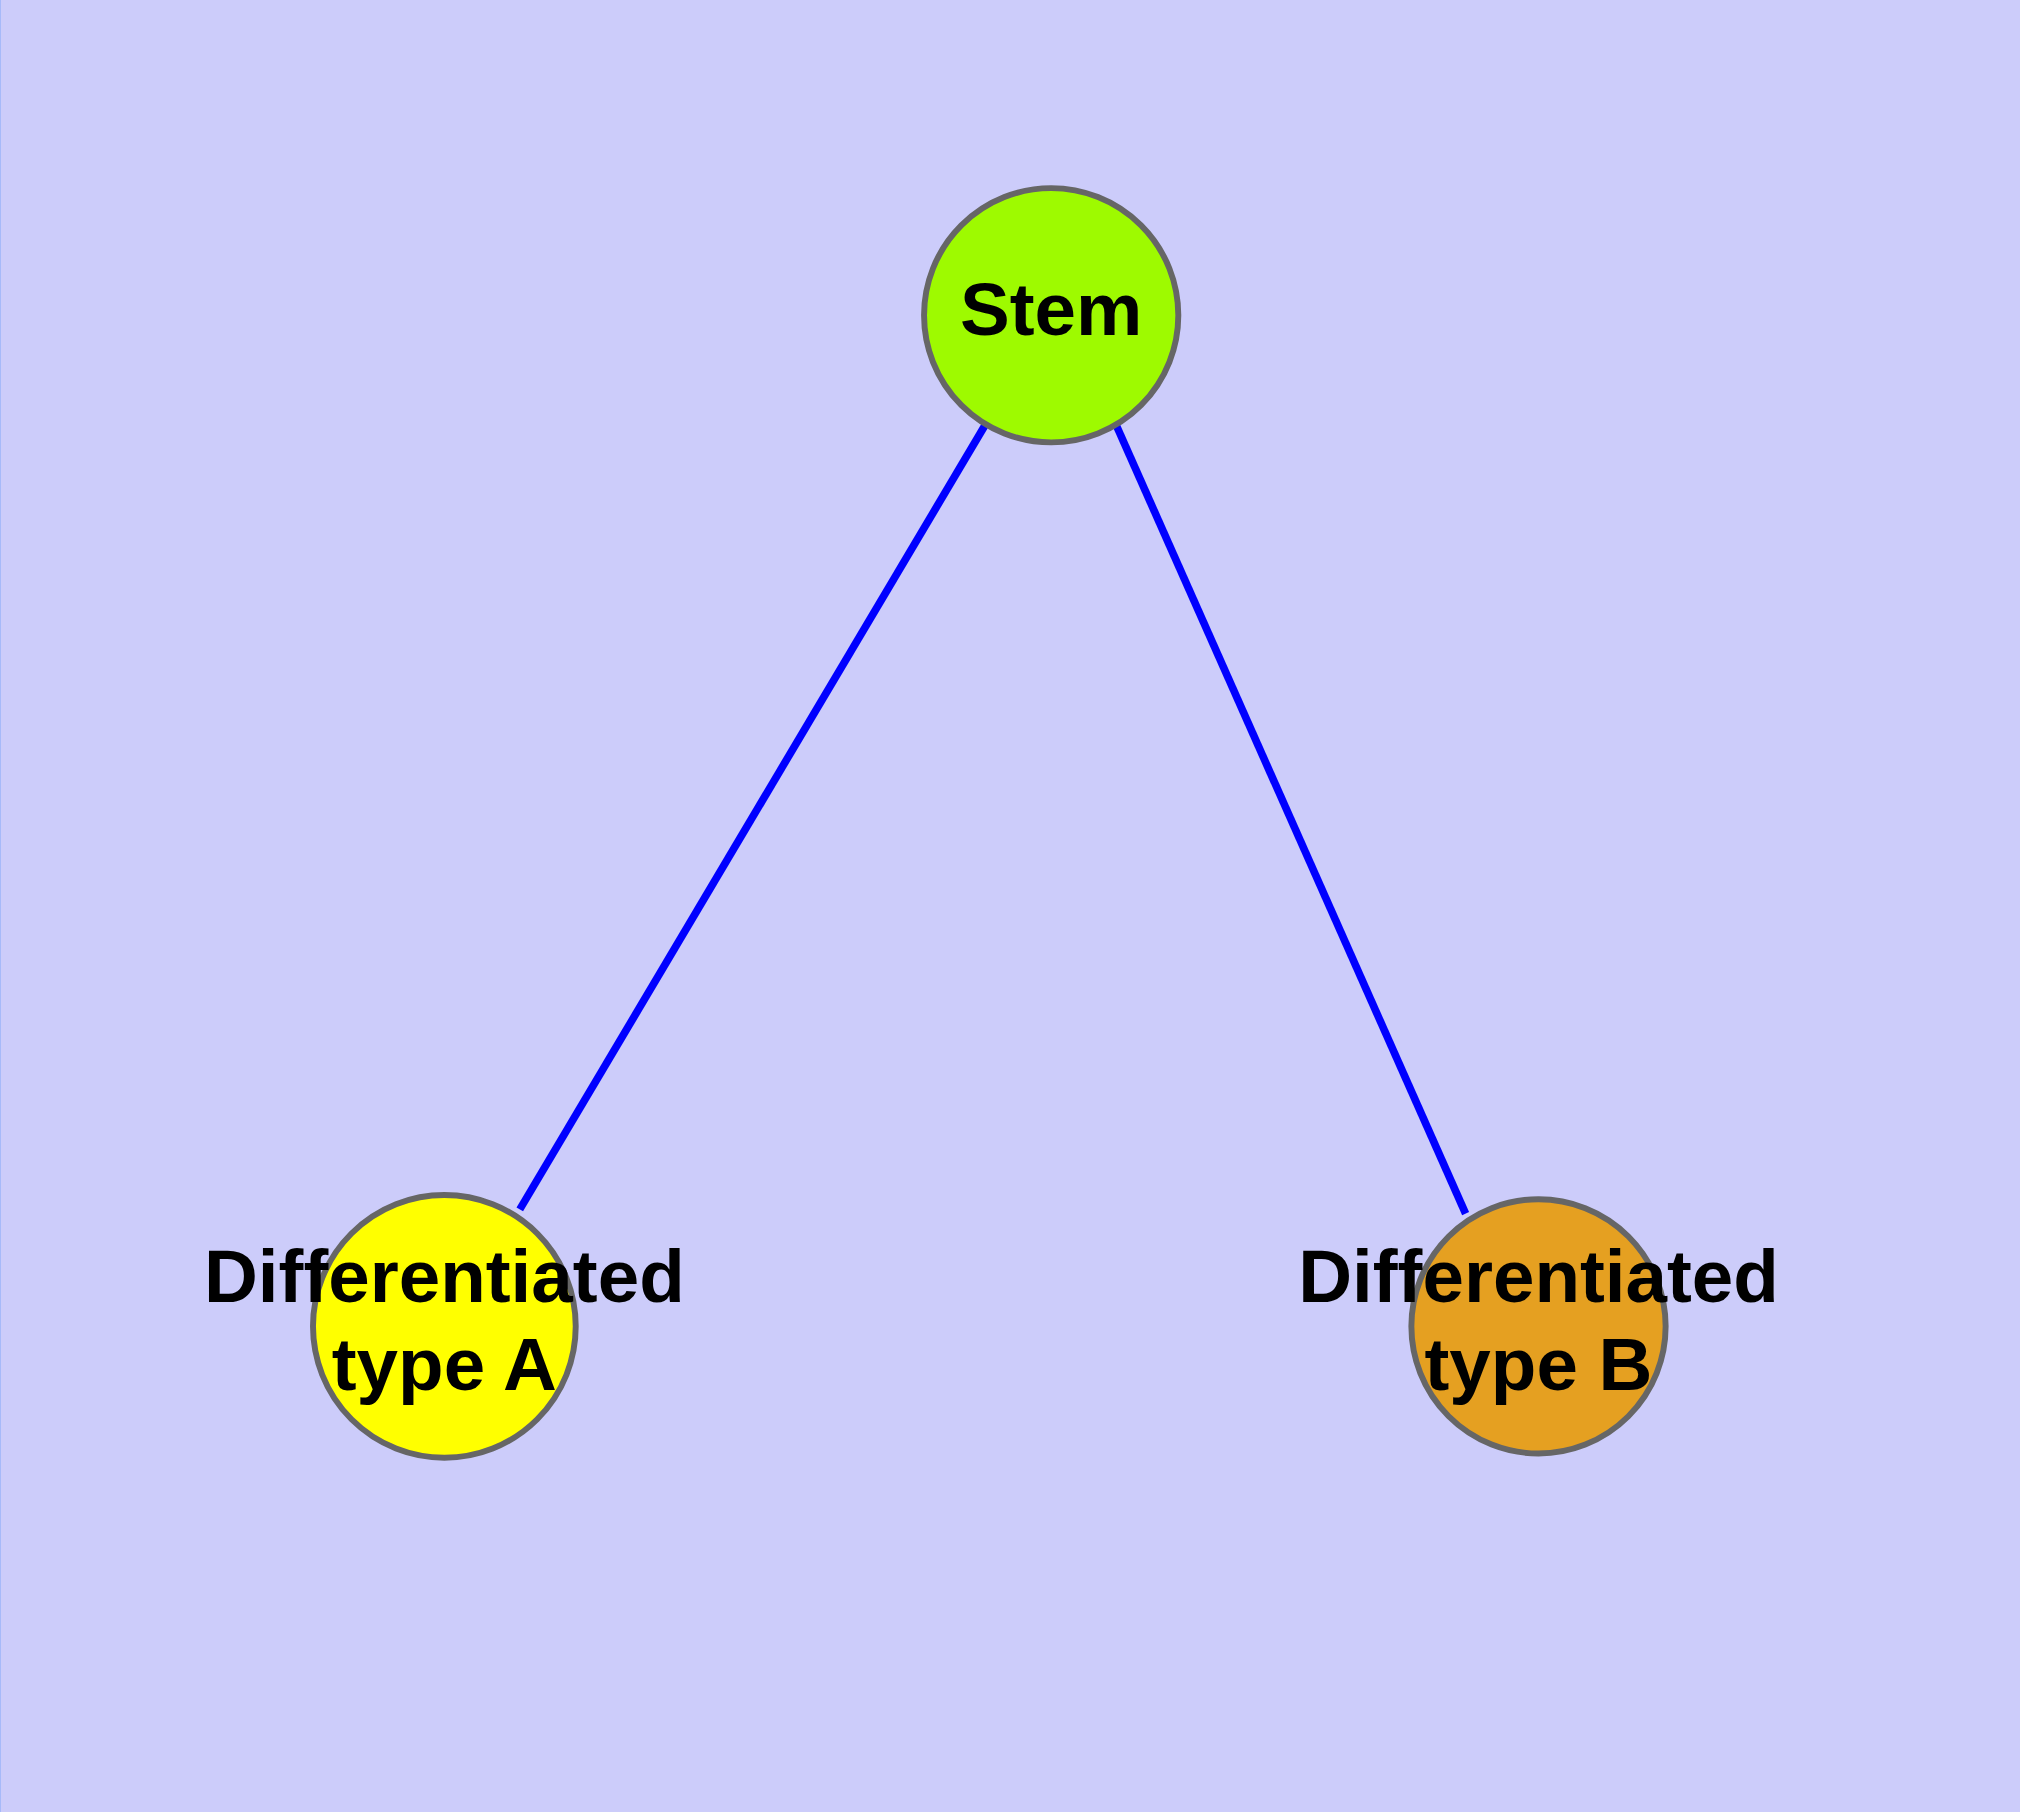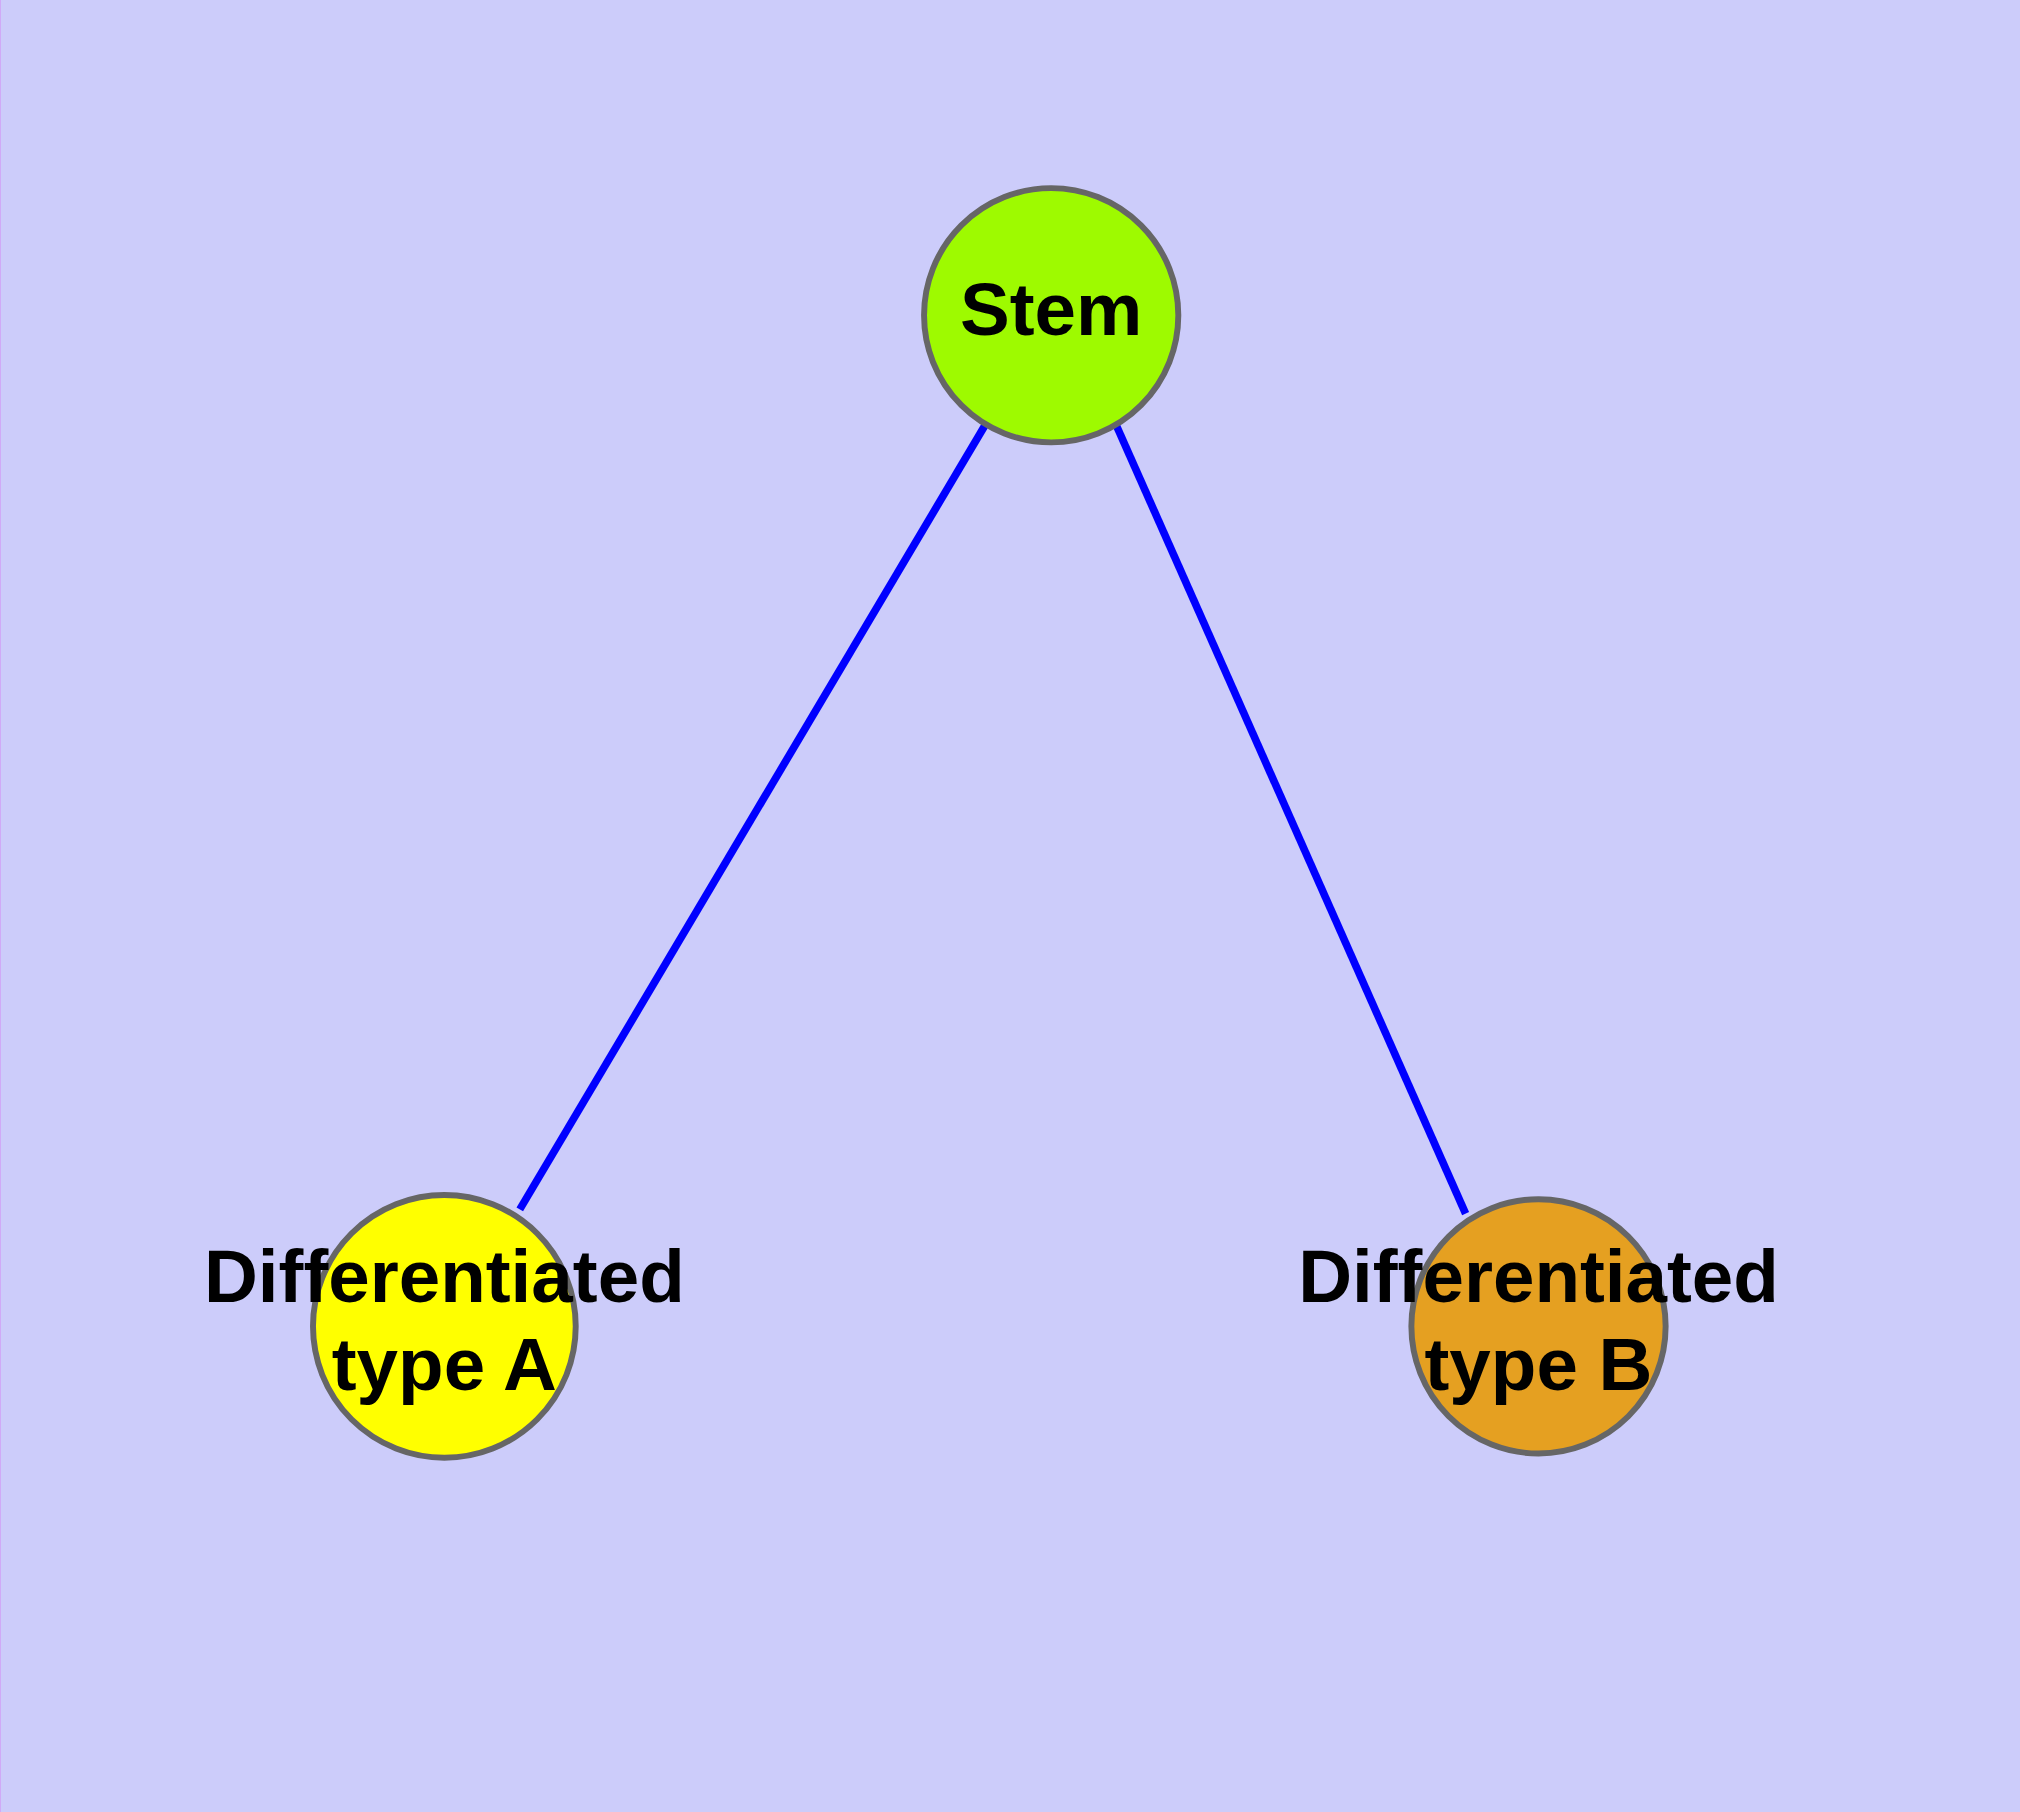--- a/index.html
+++ b/index.html
@@ -45,21 +45,21 @@
     fill: none;
   }
   .node-circle {
     stroke: #666666;
     stroke-width: 7;
   }
 </style>
 </head>
 <body>
 
-<div id="stage" style="width: 2021px; height: 1812px; background: #d946ef;">
+<div id="stage" style="width: 2021px; height: 1812px; background: #3b82f6;">
   <svg id="graph-svg" viewBox="0 0 2384 2138" xmlns="http://www.w3.org/2000/svg" style="width: 2021px; height: 1812px;">
 
     <rect id="bg-rect" x="0" y="0" width="2384" height="2138" fill="#ccccfa"></rect>
 
     <g id="edges-group">
       <line class="edge-line" id="edge-0" x1="1163" y1="500" x2="613" y2="1427" stroke="#0000ff" stroke-width="9"></line>
       <line class="edge-line" id="edge-1" x1="1316" y1="500" x2="1729" y2="1432" stroke="#0000ff" stroke-width="9"></line>
     </g>
 
     <g id="nodes-group">

